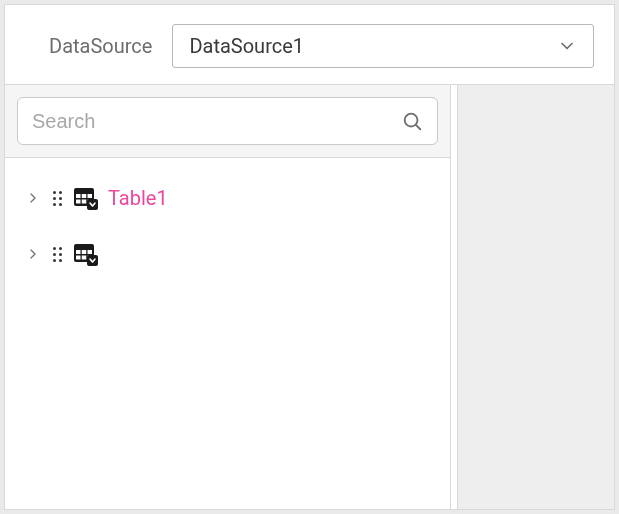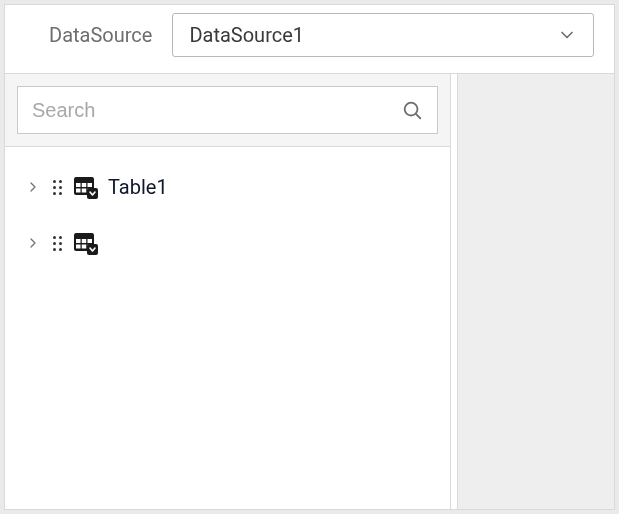--- a/index.html
+++ b/index.html
@@ -20,21 +20,21 @@
       background: #fff;
       border: 1px solid #d9d9d9;
       width: 100%;
       height: 100%;
       display: flex;
       flex-direction: column;
     }
     .header-row {
       display: flex;
       align-items: center;
-      padding: 8px 20px 16px 44px;
+      padding: 19px 20px 16px 44px;
       gap: 20px;
       border-bottom: 1px solid #d9d9d9;
     }
     .header-label {
       font-size: 20px;
       color: #6e6e6e;
       flex: 0 0 auto;
     }
     .select {
       flex: 1;
@@ -71,21 +71,21 @@
       margin-left: 6px;
     }
     .search-wrap {
       background: #f5f5f5;
       border-bottom: 1px solid #d9d9d9;
       padding: 12px;
     }
     .search-box {
       background: #fff;
       border: 1px solid #c9c9c9;
-      border-radius: 0;
+      border-radius: 6px;
       height: 48px;
       display: flex;
       align-items: center;
       padding: 0 14px;
     }
     .search-input {
       flex: 1;
       border: none;
       outline: none;
       font-size: 20px;
@@ -118,21 +118,21 @@
     .drag-dot {
       width: 3px;
       height: 3px;
       background: #333;
       border-radius: 50%;
     }
     .table-icon { position: relative; width: 22px; height: 20px; }
     .table-icon svg { display: block; }
     .tree-label {
       font-size: 20px;
-      color: #0f172a;
+      color: #ec4899;
     }
   </style>
 </head>
 <body>
 
 <div class="outer">
   <div class="panel">
 
     <div class="header-row">
       <div class="header-label">DataSource</div>

